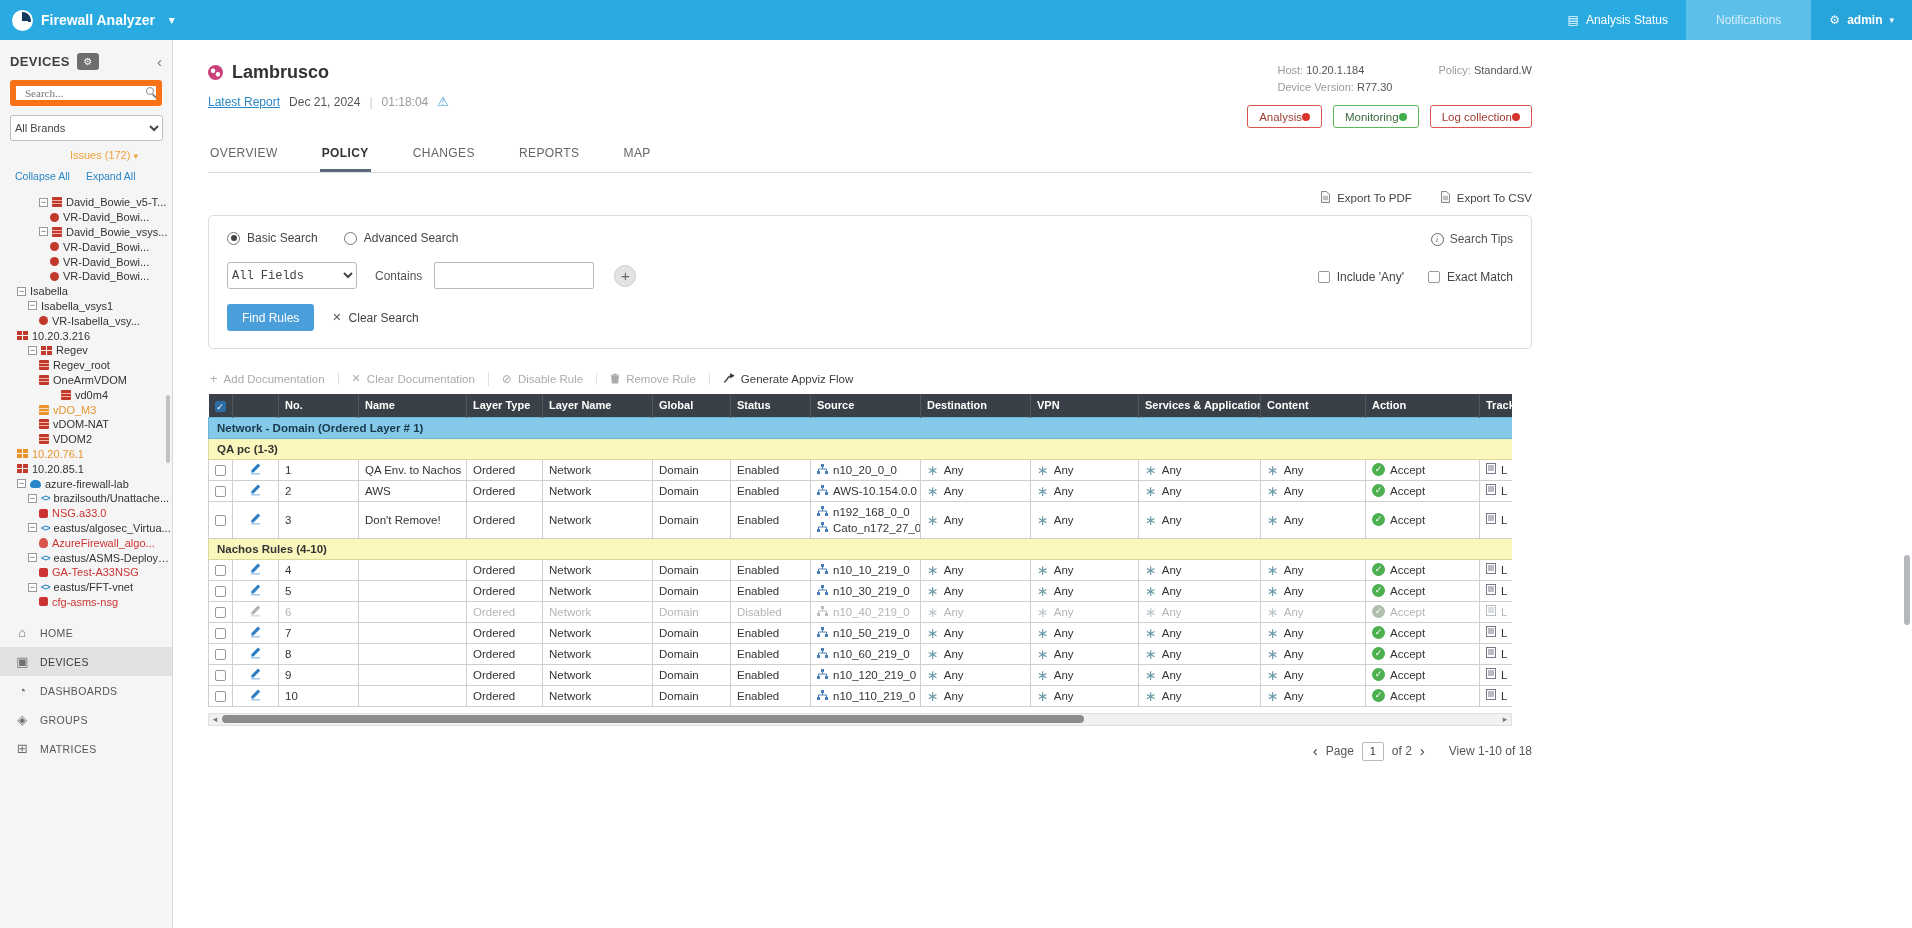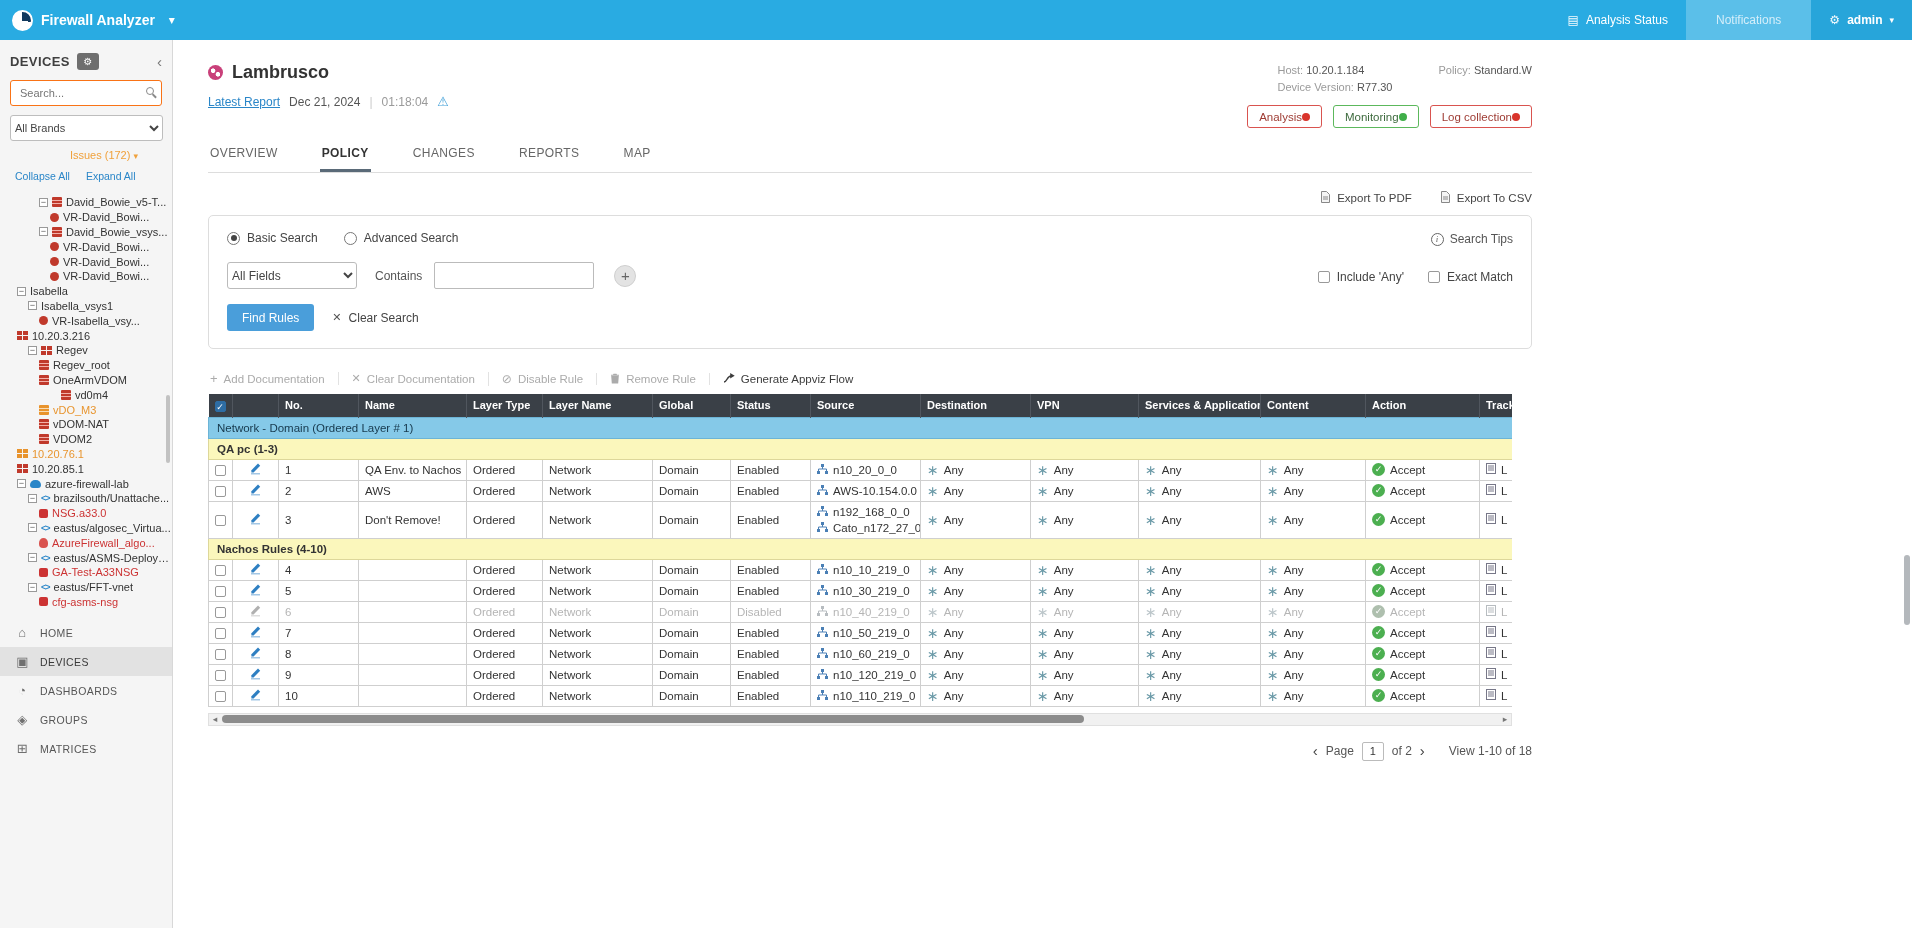--- a/index.html
+++ b/index.html
@@ -19,21 +19,21 @@
 .tb-admin{font-weight:bold;background:rgba(0,0,0,.03)}
 .tb-admin .caret{font-size:9px}
 
 
 .sidebar{position:absolute;top:40px;left:0;width:173px;height:888px;background:#f5f5f5;border-right:1px solid #d8d8d8}
 .side-head{display:flex;align-items:center;gap:7px;padding:13px 10px 8px}
 .side-title{font-size:13px;color:#3f3f3f;font-weight:bold;letter-spacing:.4px}
 .wrench-badge{width:22px;height:17px;background:#6e6e6e;border-radius:3px;color:#fff;font-size:10px;display:flex;align-items:center;justify-content:center}
 .side-collapse{margin-left:auto;color:#777;font-size:15px;line-height:10px;cursor:pointer}
 .side-search{margin:2px 10px 0;position:relative}
-.side-search input{width:100%;height:26px;border:1px solid #f97316;border-radius:3px;background:#fff;padding:0 24px 0 9px;font-size:11px;color:#555;font-family:Liberation Sans, sans-serif}
+.side-search input{width:100%;height:26px;border:6px solid #f97316;border-radius:3px;background:#fff;padding:0 24px 0 9px;font-size:11px;color:#555;font-family:Liberation Serif, serif}
 .mag{position:absolute;right:8px;top:7px;width:8px;height:8px;border:1.5px solid #8a8a8a;border-radius:50%}
 .mag::after{content:"";position:absolute;width:5px;height:1.5px;background:#8a8a8a;transform:rotate(45deg);right:-4px;bottom:-2px}
 .side-brands{margin:9px 10px 0;width:153px;height:26px;font-size:11px;color:#444;border:1px solid #bdbdbd;border-radius:3px;background:#fff;font-family:inherit}
 .issues-row{text-align:right;padding:8px 34px 2px 0;font-size:11px;color:#f0a13c;cursor:pointer}
 .issues-row .caret{font-size:9px}
 .links-row{display:flex;gap:16px;padding:7px 0 8px 15px;font-size:10.5px}
 .blue-link{color:#2a86c8;cursor:pointer}
 
 .tree{position:absolute;top:155px;left:0;right:1px;height:423px;overflow:hidden}
 .tree-row{display:flex;align-items:center;gap:4px;height:14.8px;font-size:11px;color:#333;white-space:nowrap;overflow:hidden;cursor:pointer}
@@ -94,21 +94,21 @@
 .export-link{display:flex;align-items:center;gap:6px;cursor:pointer}
 
 .search-card{margin-top:10px;border:1px solid #ddd;border-radius:5px;padding:15px 18px 17px;position:relative;background:#fff}
 .radio-row{display:flex;align-items:center;gap:26px}
 .radio-opt{display:flex;align-items:center;gap:7px;font-size:12px;color:#444;cursor:pointer}
 .radio{width:13px;height:13px;border:1px solid #777;border-radius:50%;background:#fff;position:relative;flex:none}
 .radio.sel::after{content:"";position:absolute;left:2.5px;top:2.5px;width:6px;height:6px;border-radius:50%;background:#444}
 .search-tips{position:absolute;right:18px;top:16px;display:flex;align-items:center;gap:6px;font-size:12px;color:#555;cursor:pointer}
 .info-ic{width:13px;height:13px;border:1px solid #666;border-radius:50%;color:#666;font-size:9px;font-style:italic;display:flex;align-items:center;justify-content:center;font-family:"Liberation Serif",serif}
 .fields-row{display:flex;align-items:center;gap:12px;margin-top:17px}
-.fields-select{width:130px;height:27px;border:1px solid #bbb;border-radius:3px;font-size:12px;color:#444;background:#fff;font-family:Liberation Sans, sans-serif}
+.fields-select{width:130px;height:27px;border:1px solid #bbb;border-radius:3px;font-size:12px;color:#444;background:#fff;font-family:Liberation Mono, monospace}
 .contains-label{font-size:12px;color:#555;margin-left:6px}
 .query-input{width:160px;height:27px;border:1px solid #bbb;border-radius:2px;padding:0 8px;font-size:12px;font-family:inherit}
 .plus-btn{width:22px;height:22px;border-radius:50%;background:#e3e3e3;border:1px solid #cfcfcf;color:#666;font-size:15px;line-height:19px;text-align:center;margin-left:8px;cursor:pointer}
 .check-opts{position:absolute;right:18px;top:54px;display:flex;gap:24px}
 .check-opt{display:flex;align-items:center;gap:7px;font-size:12px;color:#444;cursor:pointer}
 .cbx{width:12px;height:12px;border:1px solid #999;border-radius:2px;background:#fff;flex:none}
 .actions-row{display:flex;align-items:center;gap:18px;margin-top:15px}
 .find-btn{background:#4a9eda;color:#fff;font-size:12px;height:27px;padding:0 15px;border-radius:3px;border:none;cursor:pointer;font-family:inherit}
 .clear-search{display:flex;align-items:center;gap:7px;font-size:12px;color:#444;cursor:pointer}
 .x-ic{font-size:11px;color:#555}
@@ -118,21 +118,21 @@
 .tool-item:first-child{border-left:none;padding-left:2px}
 .tool-item.disabled{color:#ababab;cursor:default}
 .tool-item.enabled{color:#3c3c3c}
 .tool-ic{font-size:12px;display:inline-flex;align-items:center}
 
 .table-wrap{margin-top:8px;width:1304px;overflow:hidden;position:relative}
 table.rules{width:1361px;border-collapse:collapse;table-layout:fixed;font-size:11.5px}
 table.rules th{background:#3a4047;color:#fff;font-weight:bold;text-align:left;padding:5px 6px;font-size:11px;border-right:1px solid #50565e;white-space:nowrap;overflow:hidden}
 table.rules td{border:1px solid #cfcfcf;padding:2px 6px;background:#fff;color:#333;white-space:nowrap;overflow:hidden;vertical-align:middle}
 td.c,th.c{text-align:center;padding:2px}
-tr.layer-row td{background:#85c9e8;color:#16384c;font-weight:normal;padding:4px 8px;border-color:#6cb4d6}
+tr.layer-row td{background:#85c9e8;color:#16384c;font-weight:bold;padding:4px 8px;border-color:#6cb4d6}
 tr.section-row td{background:#fbf7bc;color:#333;font-weight:bold;padding:4px 8px;border-color:#ddd79a}
 .cb{width:11px;height:11px;border:1px solid #999;background:#fff;display:inline-block;border-radius:2px;vertical-align:middle;cursor:pointer}
 .cb.filled{background:#2e6da4;border-color:#2e6da4;color:#fff;font-size:9px;line-height:11px;text-align:center}
 .srcline,.anyline{display:flex;align-items:center;gap:5px;height:16px}
 .any-ic{color:#6b9aa8;font-size:14px;line-height:10px}
 .accept-ic{width:13px;height:13px;border-radius:50%;background:#4caf50;color:#fff;font-size:9px;line-height:13px;text-align:center;flex:none}
 tr.disabled-row td{color:#b5b5b5}
 tr.disabled-row .any-ic{color:#bcc6ca}
 tr.disabled-row .accept-ic{background:#aebfae}
 

